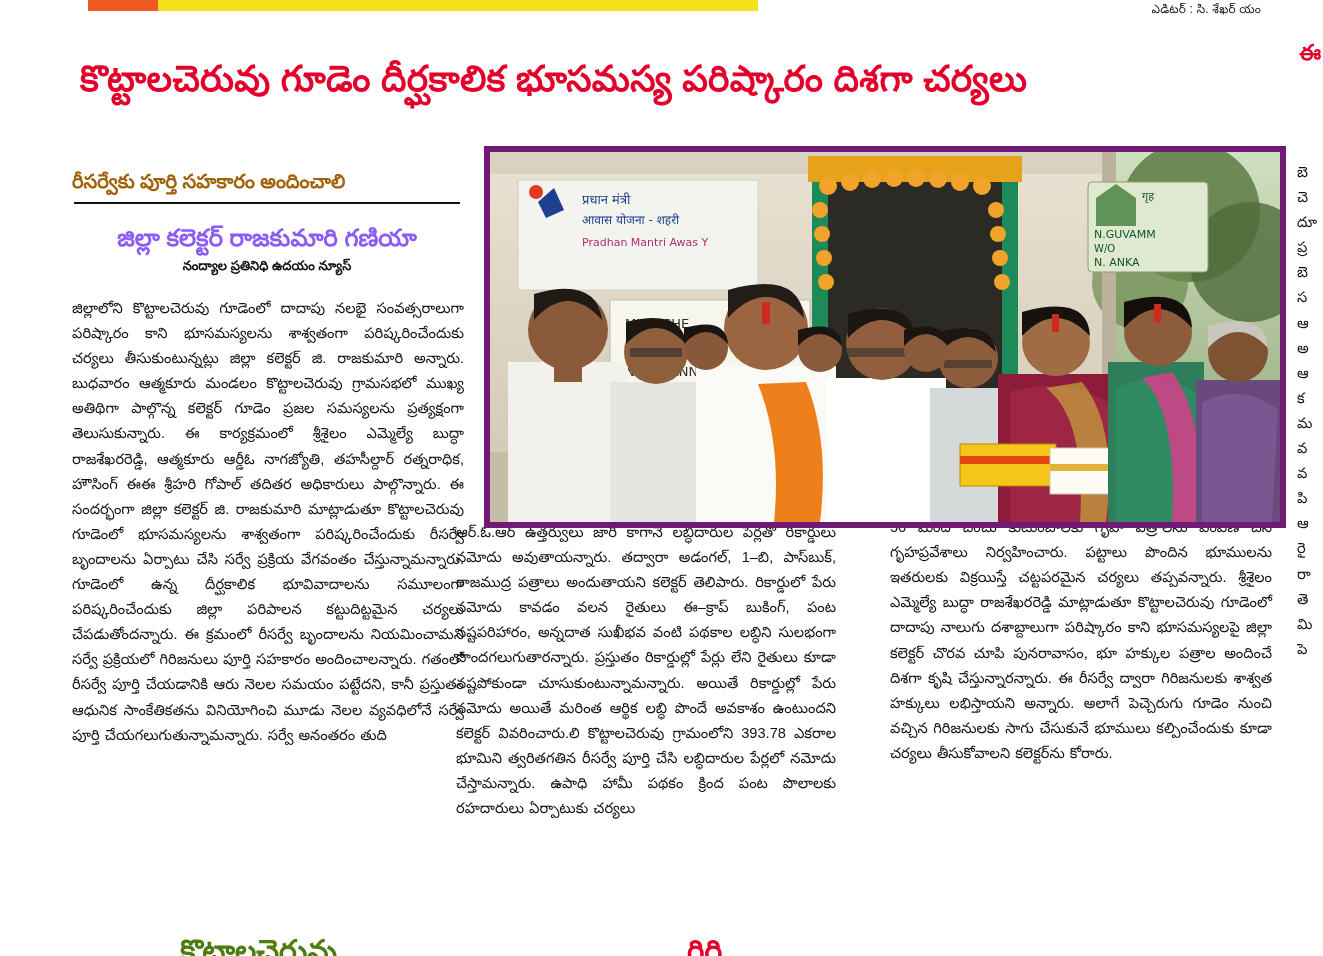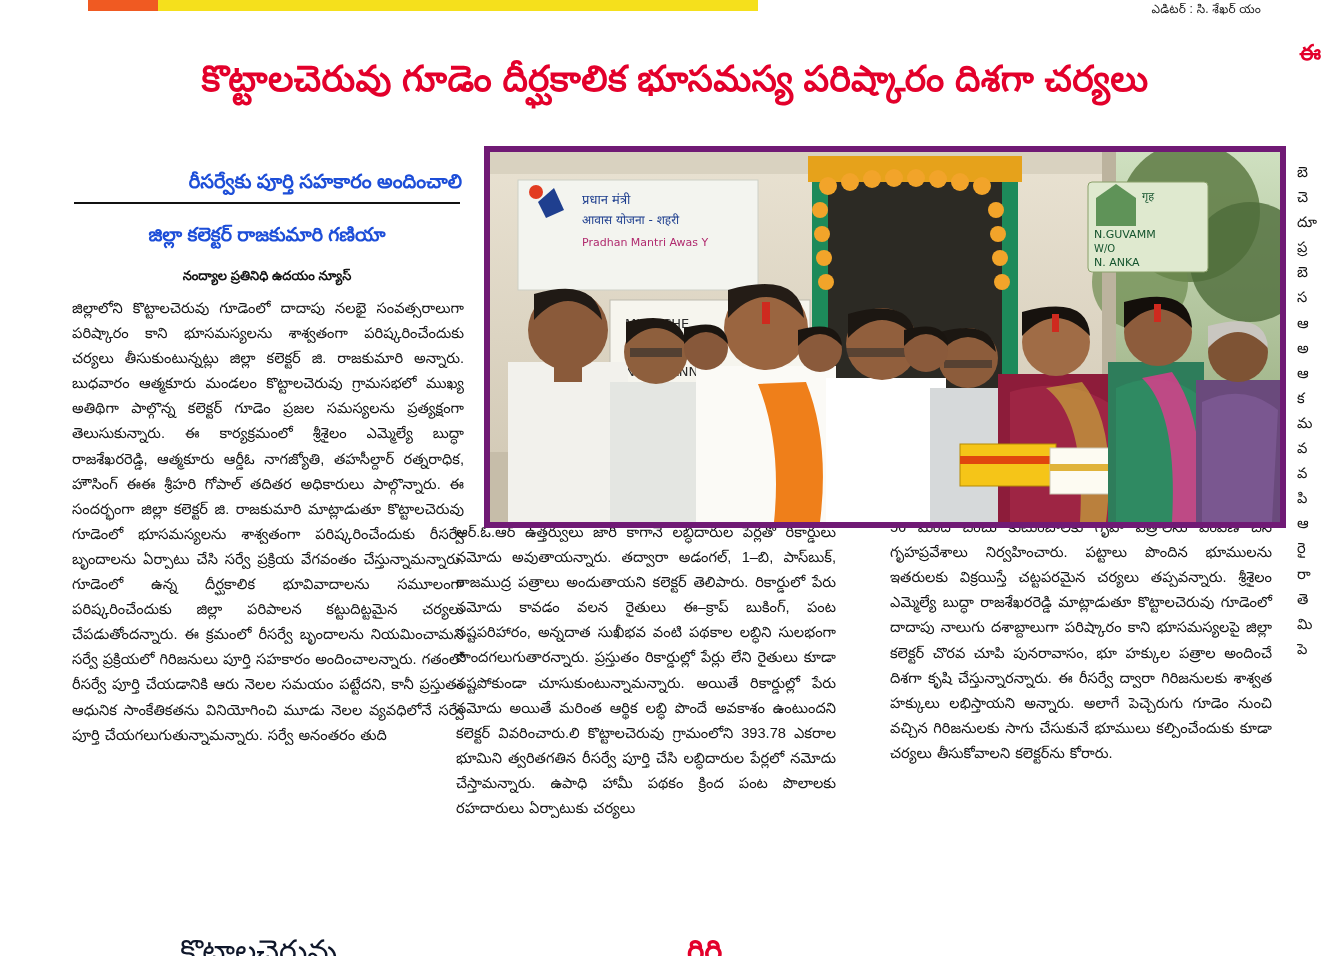--- a/index.html
+++ b/index.html
@@ -43,61 +43,60 @@
     letter-spacing: .2px;
     white-space: nowrap;
   }
 
   
   .headline {
     position: absolute;
     top: 56px;
     left: 80px;
     width: 1190px;
-    text-align: center;
     color: #e3002b;
     font-size: 36px;
     font-weight: bold;
     letter-spacing: .3px;
     line-height: 1.25;
     white-space: nowrap;
   }
 
   
   .subhead-1 {
     position: absolute;
     top: 170px;
     left: 72px;
     width: 390px;
-    text-align: right;
+    text-align: left;
     font-size: 19.5px;
     font-weight: bold;
-    color: #1d4ed8;
+    color: #a16207;
   }
   .rule-1 {
     position: absolute;
     top: 202px;
     left: 74px;
     width: 386px;
     height: 2px;
     background: #111;
   }
   .subhead-2 {
     position: absolute;
     top: 224px;
     left: 72px;
     width: 390px;
     text-align: center;
-    font-size: 19px;
-    font-weight: bold;
-    color: #1d4ed8;
+    font-size: 24px;
+    font-weight: bold;
+    color: #8b5cf6;
   }
   .byline {
     position: absolute;
-    top: 268px;
+    top: 258px;
     left: 72px;
     width: 390px;
     text-align: center;
     font-size: 13px;
     font-weight: bold;
     color: #111;
   }
 
   
   .col {
@@ -148,22 +147,22 @@
     border: 6px solid #701a75;
   }
   .photo svg { display: block; }
 
   
   .bottom-left-red {
     position: absolute;
     bottom: 0px;
     left: 180px;
     font-size: 30px;
-    font-weight: normal;
-    color: #0f172a;
+    font-weight: bold;
+    color: #4d7c0f;
     height: 22px;
     overflow: hidden;
     margin-top: 40px;
   }
   .bottom-mid-red {
     position: absolute;
     bottom: 0px;
     left: 660px;
     font-size: 30px;
     font-weight: bold;

